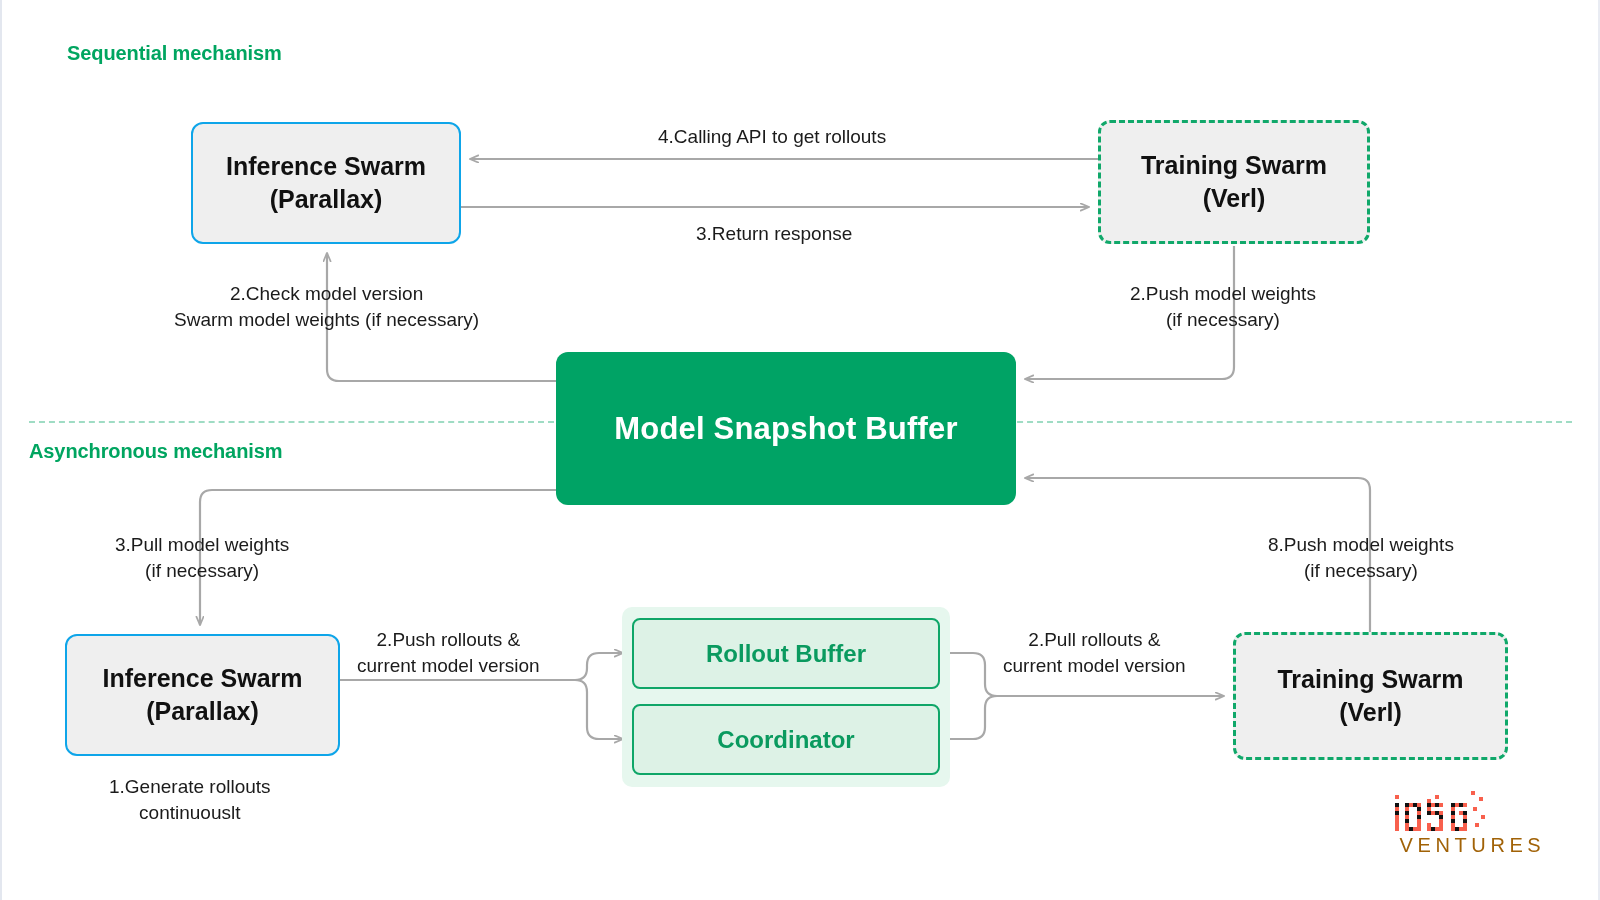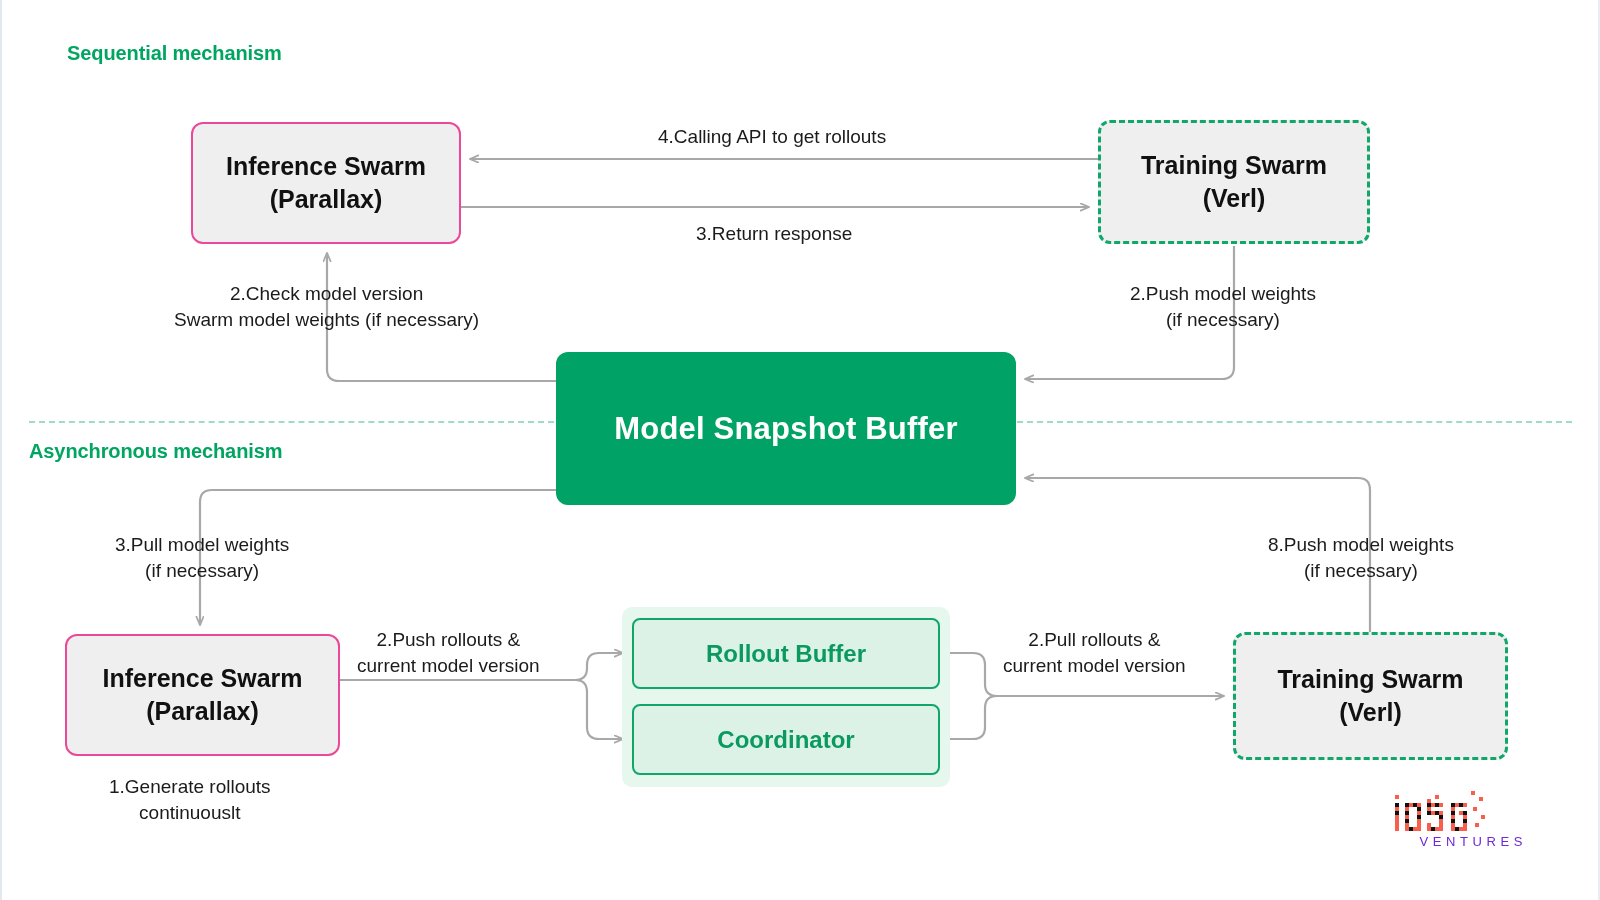--- a/index.html
+++ b/index.html
@@ -60,21 +60,21 @@
     text-align: center;
     border-radius: 12px;
   }
   .node .line {
     display: block;
     white-space: nowrap;
   }
 
   .node-gray {
     background: #efefef;
-    border: 2px solid #ec4899;
+    border: 2px solid #0ea5e9;
     color: #111111;
     font-size: 25px;
     font-weight: bold;
     line-height: 1.32;
   }
   .node-gray-dashed {
     background: #efefef;
     border: 3px dashed #10a86a;
     color: #111111;
     font-size: 25px;
@@ -164,23 +164,23 @@
   }
   #logo-iosg-mark {
     display: block;
     width: 132px;
     height: 40px;
   }
   #logo-iosg-wordmark {
     display: block;
     margin-top: 3px;
     text-align: right;
-    font-size: 13px;
+    font-size: 20px;
     letter-spacing: 4.6px;
-    color: #6d28d9;
+    color: #a16207;
     text-indent: 4.6px;
   }
 </style>
 </head>
 <body>
 
 <div id="canvas">
 
   <svg id="wires" viewBox="0 0 1600 900" xmlns="http://www.w3.org/2000/svg">
     <defs>

